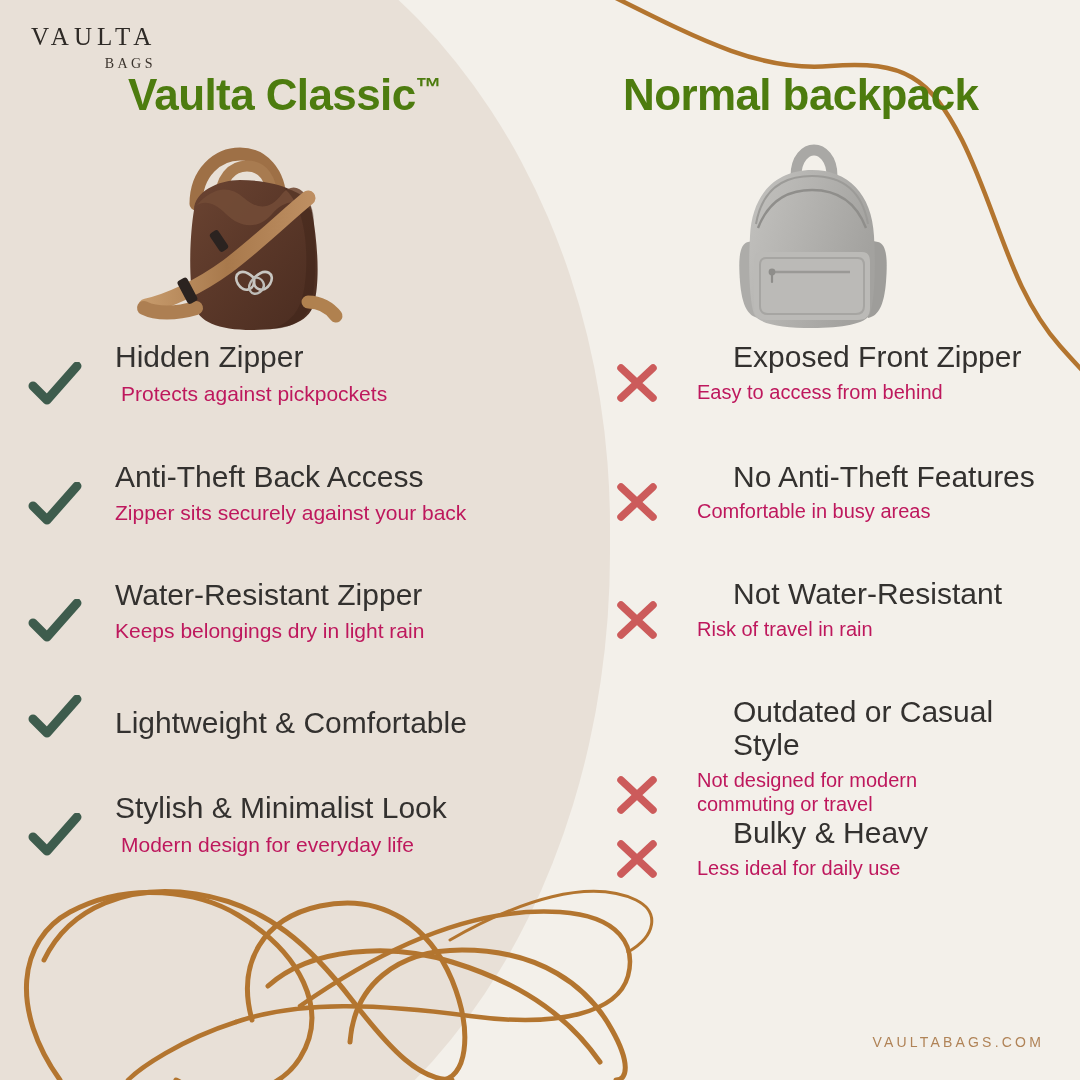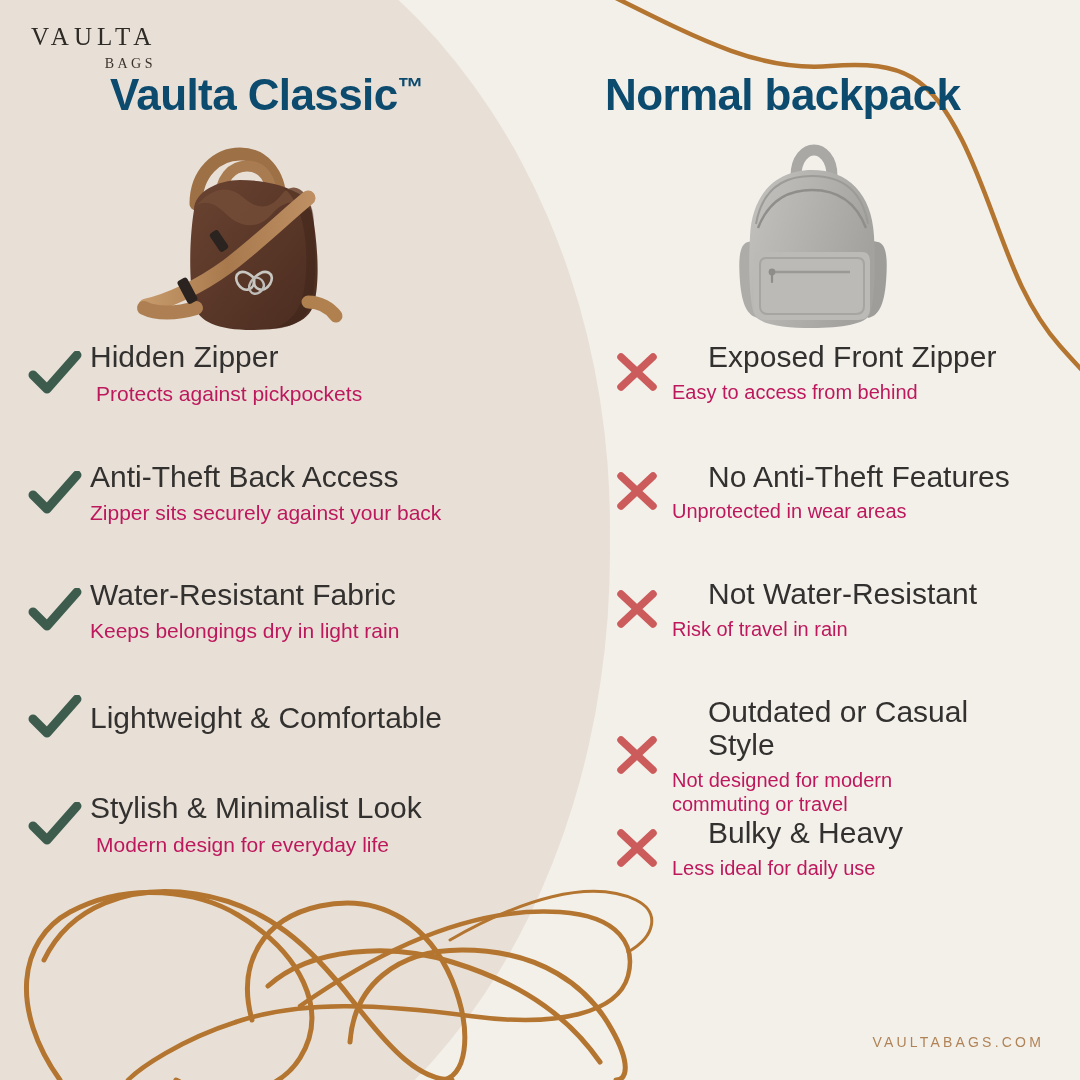--- a/index.html
+++ b/index.html
@@ -64,23 +64,24 @@
     letter-spacing: 3.5px;
     color: #3A332C;
     margin-top: 7px;
     text-indent: 3px;
   }
   
   .col-heading {
     position: absolute;
     font-size: 44px;
     font-weight: bold;
-    color: #0c4a6e;
+    color: #4d7c0f;
     letter-spacing: -0.6px;
     white-space: nowrap;
+    margin-left: 18px;
   }
   #heading-left  { left: 110px; top: 70px; }
   #heading-right { left: 605px; top: 70px; }
   .tm {
     font-size: 26px;
     vertical-align: 14px;
     letter-spacing: 0;
   }
   
   .product {
@@ -91,22 +92,23 @@
   
   .feature-col {
     position: absolute;
     top: 340px;
   }
   #features-left  { left: 28px;  width: 520px; }
   #features-right { left: 614px; width: 440px; }
   .feature-row {
     position: relative;
     display: flex;
-    align-items: center;
+    align-items: flex-end;
     margin-bottom: 0;
+    gap: 25px;
   }
   .icon-slot {
     flex: 0 0 auto;
     width: 62px;
     display: flex;
     justify-content: flex-start;
     align-items: flex-start;
   }
   #features-right .icon-slot { width: 58px; }
   .feature-text { flex: 1 1 auto; }
@@ -289,21 +291,21 @@
       </span>
     </div>
 
     <div class="feature-row" style="margin-bottom:52px">
       <span class="icon-slot">
         <svg width="54" height="44" viewBox="0 0 54 44">
             <path d="M 5 24 L 19 38 L 49 4" fill="none" stroke="#3E5C4D" stroke-width="9" stroke-linecap="round" stroke-linejoin="round"></path>
           </svg>
       </span>
       <span class="feature-text">
-        <div class="feature-title">Water-Resistant Fabric</div>
+        <div class="feature-title">Water-Resistant Zipper</div>
         <div class="feature-sub">Keeps belongings dry in light rain</div>
       </span>
     </div>
 
     <div class="feature-row" style="margin-bottom:52px">
       <span class="icon-slot">
         <svg width="54" height="44" viewBox="0 0 54 44">
             <path d="M 5 24 L 19 38 L 49 4" fill="none" stroke="#3E5C4D" stroke-width="9" stroke-linecap="round" stroke-linejoin="round"></path>
           </svg>
       </span>
@@ -340,21 +342,21 @@
     </div>
 
     <div class="feature-row" style="margin-bottom:54px">
       <span class="icon-slot">
         <svg width="46" height="42" viewBox="0 0 46 42">
           <path d="M 7 6 L 39 36 M 39 6 L 7 36" stroke="#CC5B5B" stroke-width="7.5" stroke-linecap="round"></path>
         </svg>
       </span>
       <span class="feature-text">
         <div class="feature-title">No Anti-Theft Features</div>
-        <div class="feature-sub">Unprotected in wear areas</div>
+        <div class="feature-sub">Comfortable in busy areas</div>
       </span>
     </div>
 
     <div class="feature-row" style="margin-bottom:54px">
       <span class="icon-slot">
         <svg width="46" height="42" viewBox="0 0 46 42">
           <path d="M 7 6 L 39 36 M 39 6 L 7 36" stroke="#CC5B5B" stroke-width="7.5" stroke-linecap="round"></path>
         </svg>
       </span>
       <span class="feature-text">

